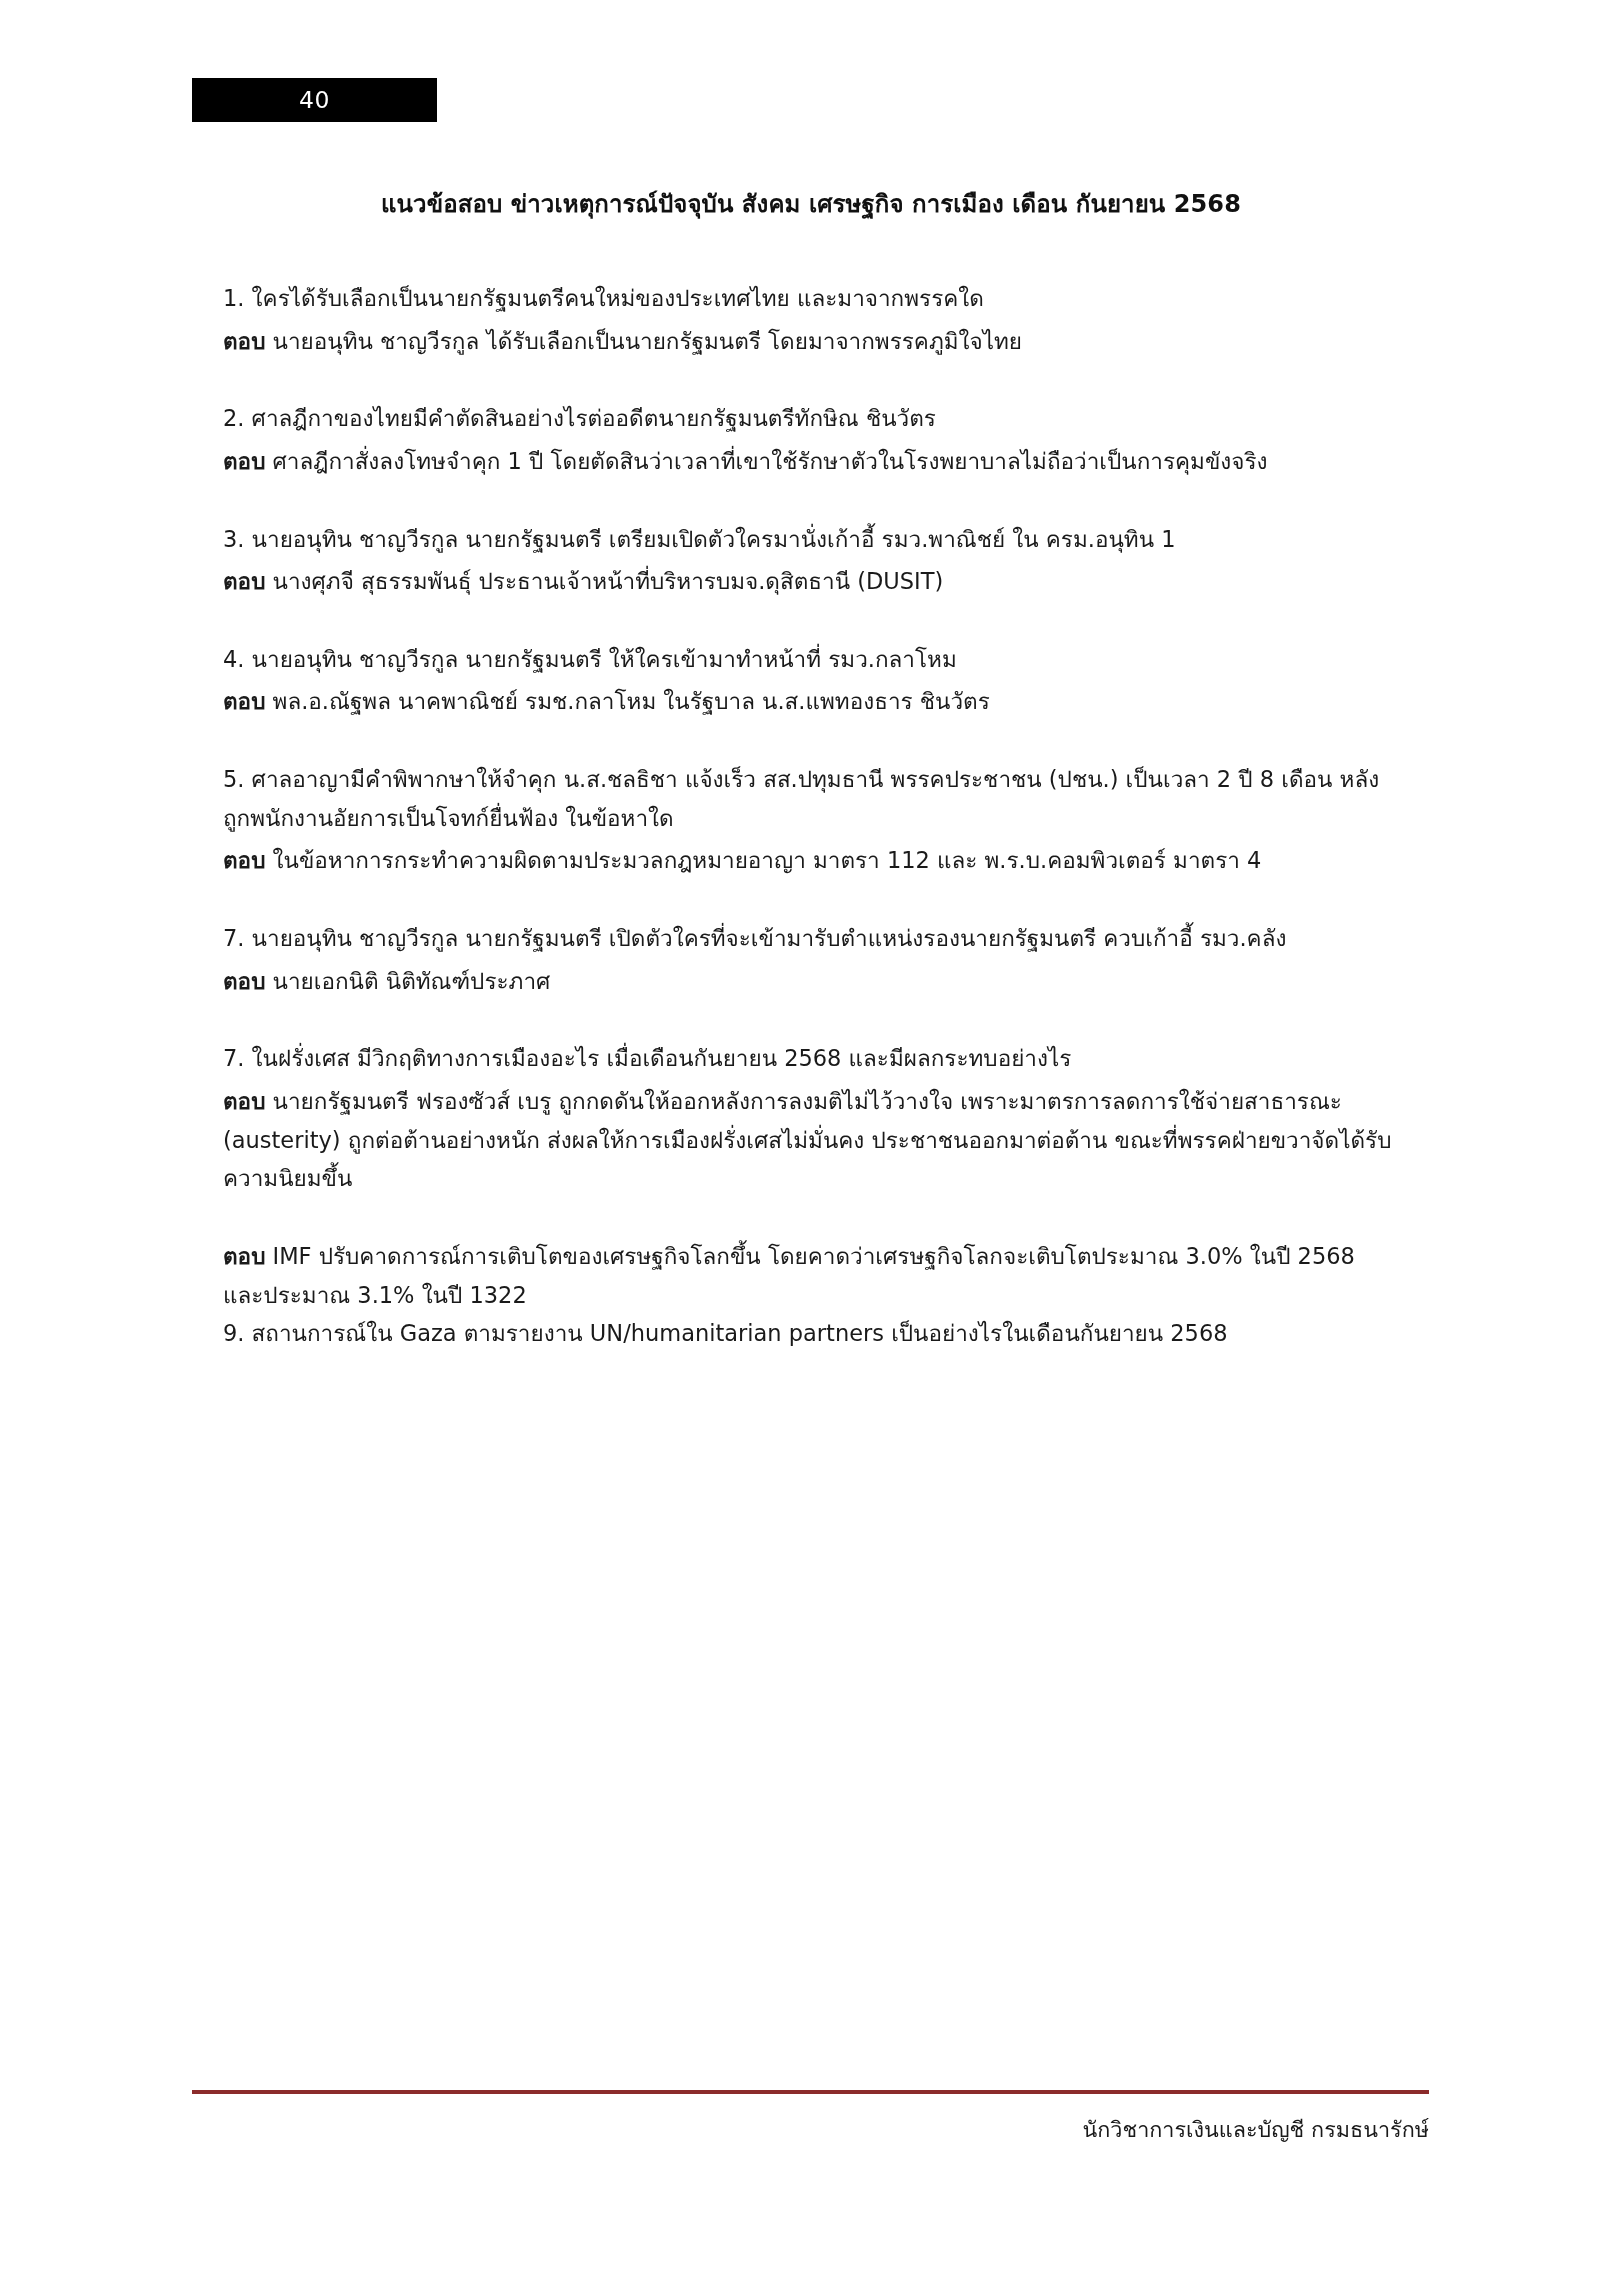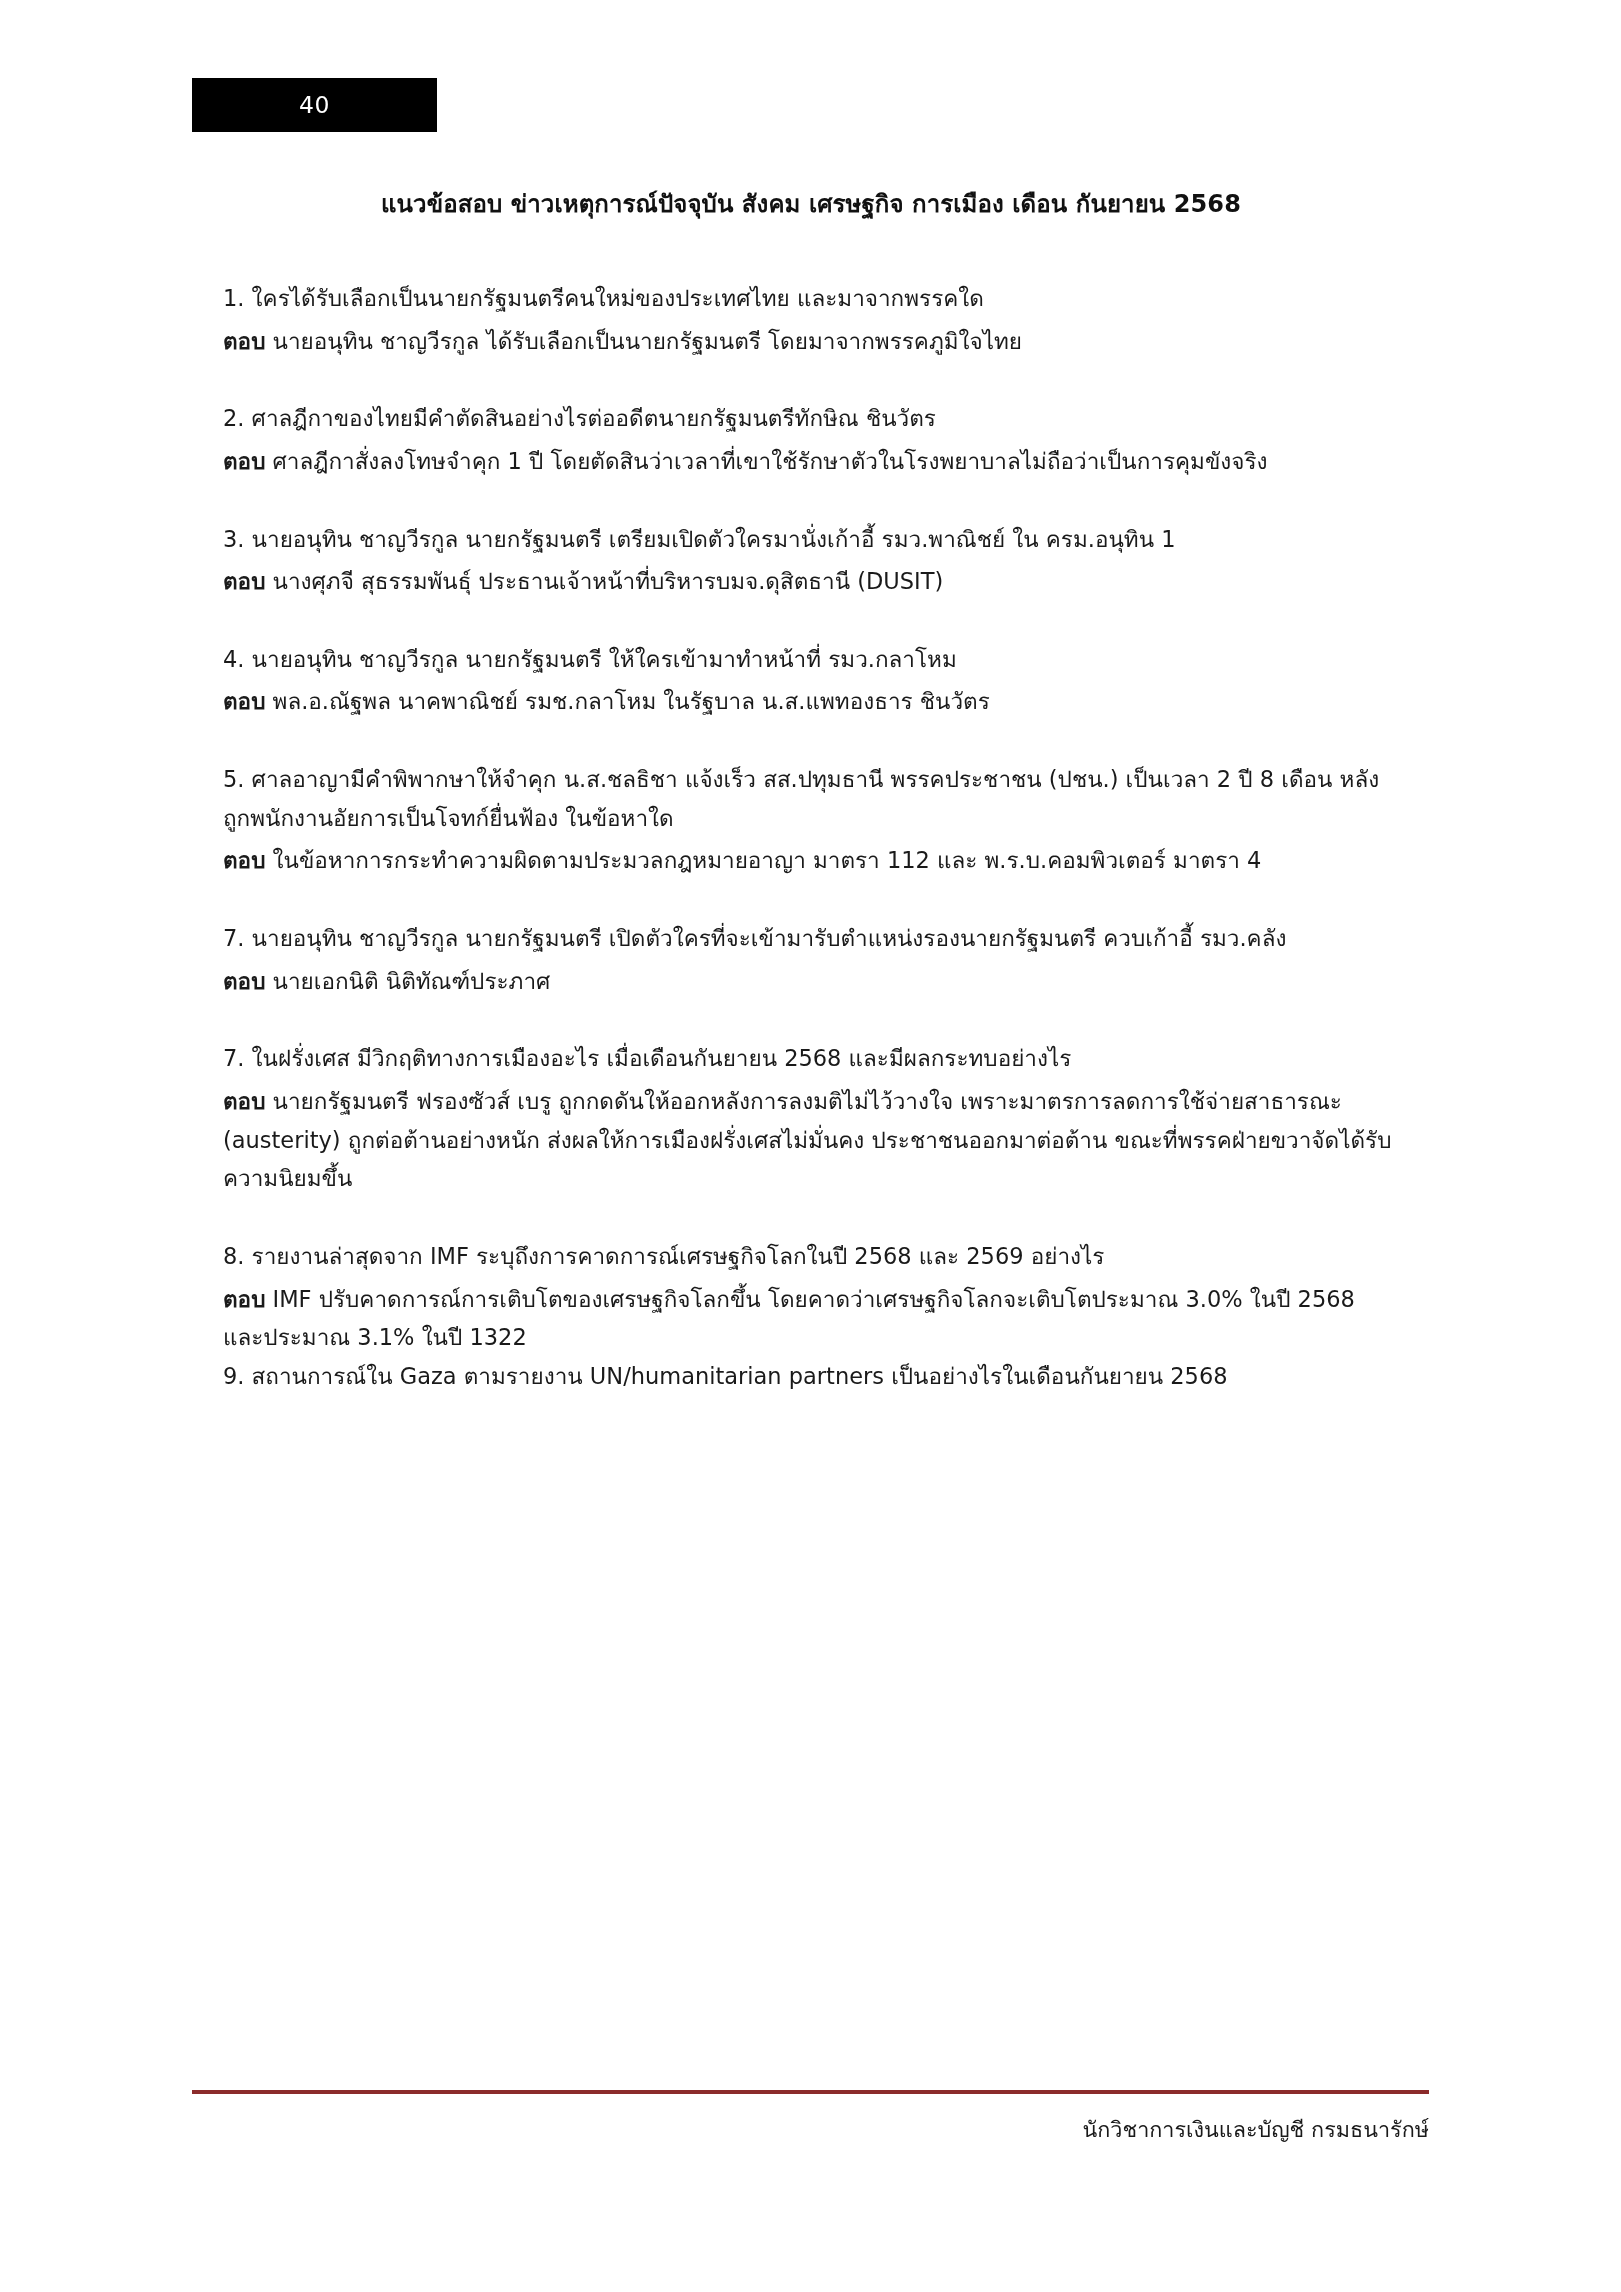--- a/index.html
+++ b/index.html
@@ -20,21 +20,21 @@
     overflow: hidden;
     box-sizing: border-box;
   }
 
   
   .page-number-tab {
     position: absolute;
     left: 192px;
     top: 78px;
     width: 245px;
-    height: 54px;
+    height: 44px;
     background: #000000;
     display: flex;
     align-items: center;
     justify-content: center;
   }
   .page-number-tab .num {
     color: #ffffff;
     font-size: 23.5px;
     font-family: "DejaVu Sans", sans-serif;
     letter-spacing: 0.5px;
@@ -141,21 +141,20 @@
       <div class="q-line">7. นายอนุทิน ชาญวีรกูล นายกรัฐมนตรี เปิดตัวใครที่จะเข้ามารับตำแหน่งรองนายกรัฐมนตรี ควบเก้าอี้ รมว.คลัง</div>
       <div class="a-line"><span class="a-label">ตอบ</span><span> นายเอกนิติ นิติทัณฑ์ประภาศ</span></div>
     </div>
 
     <div class="qa-block">
       <div class="q-line">7. ในฝรั่งเศส มีวิกฤติทางการเมืองอะไร เมื่อเดือนกันยายน 2568 และมีผลกระทบอย่างไร</div>
       <div class="a-line"><span class="a-label">ตอบ</span><span> นายกรัฐมนตรี ฟรองซัวส์ เบรู ถูกกดดันให้ออกหลังการลงมติไม่ไว้วางใจ เพราะมาตรการลดการใช้จ่ายสาธารณะ (austerity) ถูกต่อต้านอย่างหนัก ส่งผลให้การเมืองฝรั่งเศสไม่มั่นคง ประชาชนออกมาต่อต้าน ขณะที่พรรคฝ่ายขวาจัดได้รับความนิยมขึ้น</span></div>
     </div>
 
     <div class="qa-block" style="margin-bottom:0;">
-      <div class="q-line">8. รายงานล่าสุดจาก IMF ระบุถึงการคาดการณ์เศรษฐกิจโลกในปี 2568 และ 2569 อย่างไร</div>
       <div class="a-line"><span class="a-label">ตอบ</span><span> IMF ปรับคาดการณ์การเติบโตของเศรษฐกิจโลกขึ้น โดยคาดว่าเศรษฐกิจโลกจะเติบโตประมาณ 3.0% ในปี 2568 และประมาณ 3.1% ในปี 1322</span></div>
     </div>
 
     <div class="qa-block">
       <div class="q-line">9. สถานการณ์ใน Gaza ตามรายงาน UN/humanitarian partners เป็นอย่างไรในเดือนกันยายน 2568</div>
     </div>
 
   </div>
 
   <div class="footer-rule"></div>

